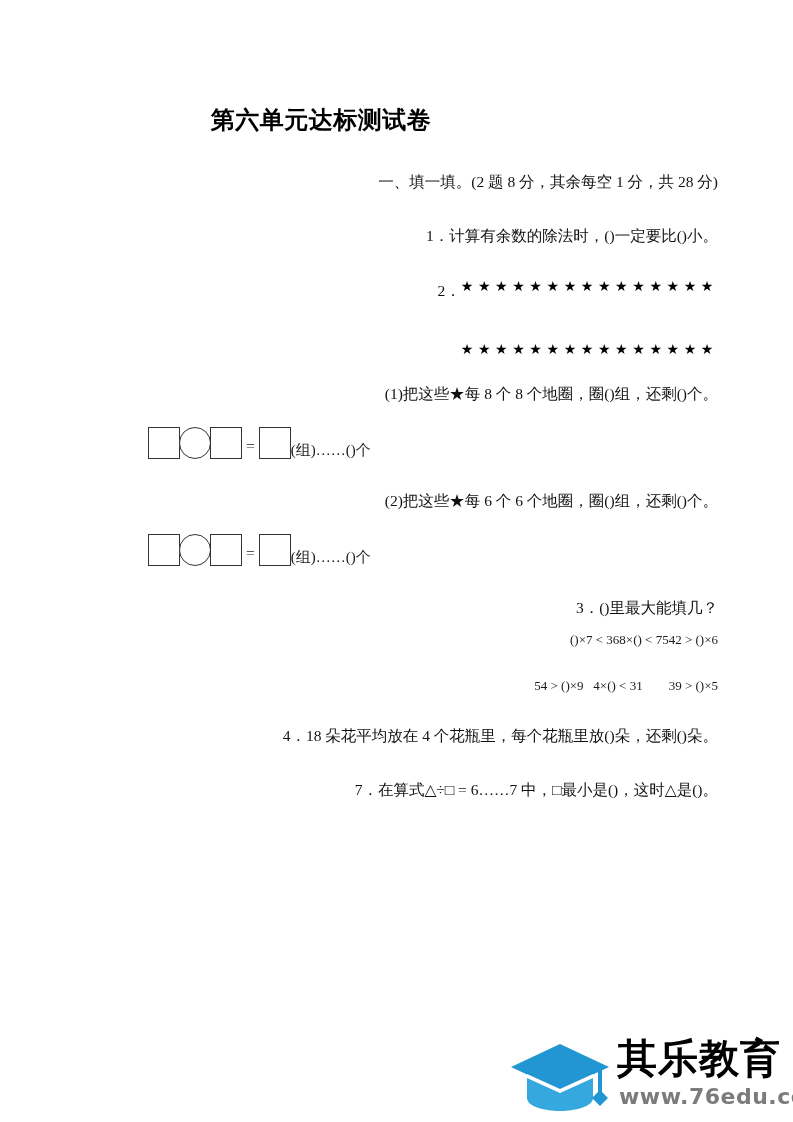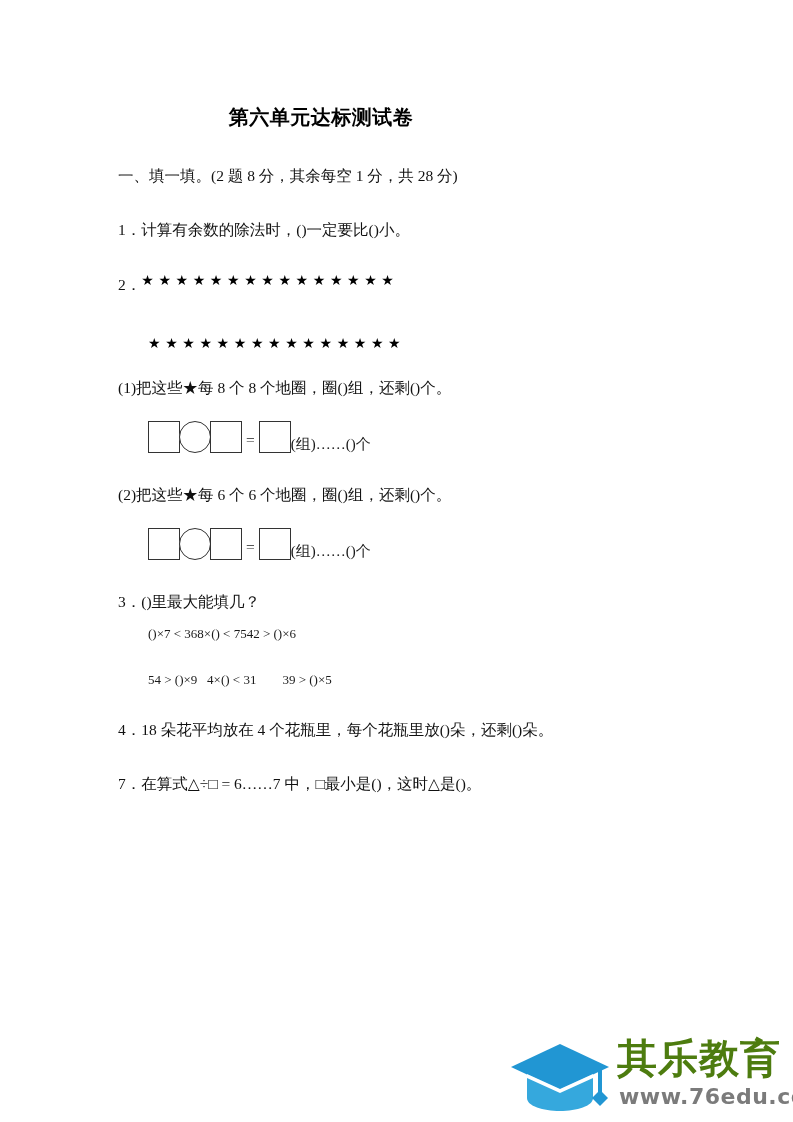--- a/index.html
+++ b/index.html
@@ -25,31 +25,32 @@
 
   
   .doc-title {
     position: absolute;
     top: 104px;
     left: 0;
     width: 642px;
     text-align: center;
     font-family: "Liberation Sans", "DejaVu Sans", sans-serif;
     font-weight: bold;
-    font-size: 20px;
+    font-size: 24px;
     letter-spacing: 0.5px;
     color: #000;
   }
 
   
   .content {
     position: absolute;
     left: 118px;
-    top: 164px;
+    top: 170px;
     width: 600px;
+    text-align: right;
   }
 
   .line {
     font-size: 15.5px;
     line-height: 1.5;
     color: #111;
     white-space: nowrap;
   }
 
   .sec-head {
@@ -147,21 +148,21 @@
     height: 76px;
   }
   .logo-cn {
     position: absolute;
     left: 112px;
     top: 2px;
     font-family: "DejaVu Sans", "Liberation Sans", sans-serif;
     font-weight: bold;
     font-size: 40px;
     line-height: 44px;
-    color: #4d7c0f;
+    color: #000000;
     letter-spacing: 1px;
     white-space: nowrap;
   }
   .logo-url {
     position: absolute;
     left: 114px;
     top: 50px;
     font-family: "DejaVu Sans", "Liberation Sans", sans-serif;
     font-weight: bold;
     font-size: 22px;

